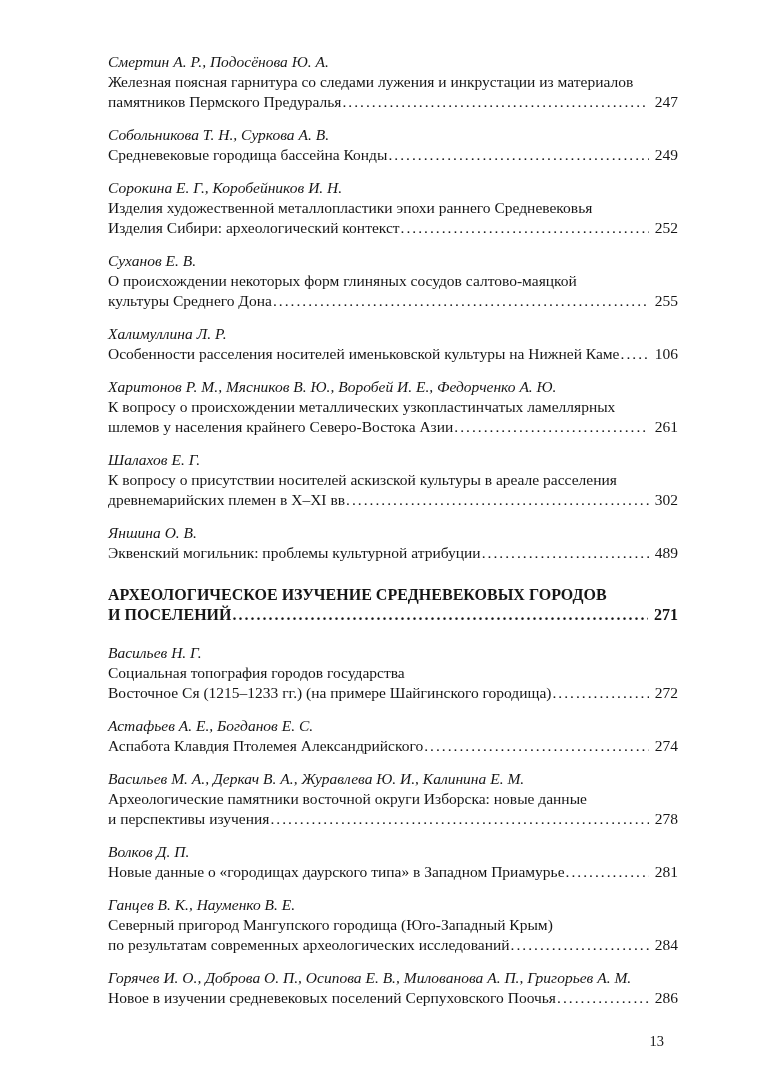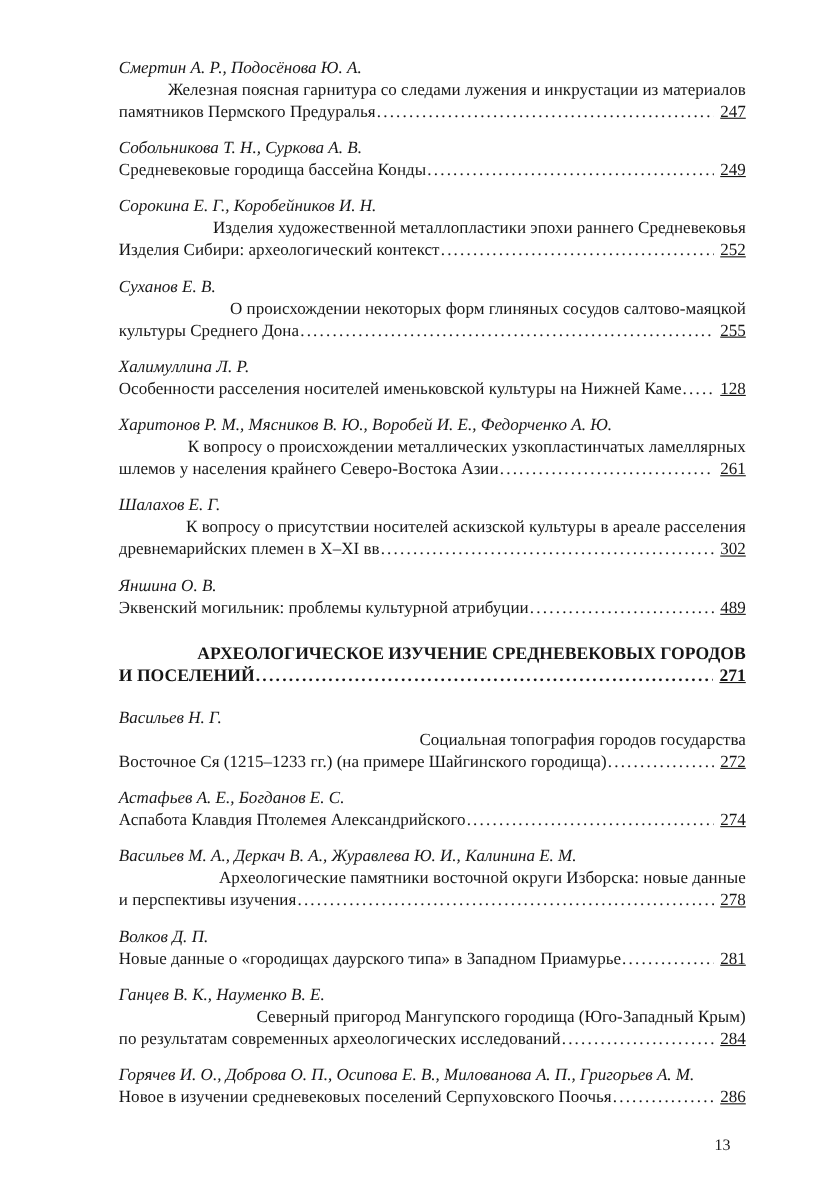--- a/index.html
+++ b/index.html
@@ -27,21 +27,20 @@
   .block {
     margin-bottom: 13px;
     font-size: 15.5px;
     line-height: 20px;
   }
   .authors {
     font-style: italic;
   }
   .line {
     white-space: nowrap;
-    text-align: right;
   }
   .tail {
     display: flex;
     align-items: baseline;
     width: 100%;
   }
   .tail-text {
     flex: 0 1 auto;
     white-space: nowrap;
     overflow: hidden;
@@ -53,21 +52,20 @@
     white-space: nowrap;
     margin: 0 2px 0 1px;
   }
   .dots::before {
     content: "....................................................................................................................................................................................................";
     letter-spacing: 2px;
   }
   .pg {
     flex: none;
     margin-left: 4px;
-    text-decoration: underline;
   }
   .block.section {
     font-weight: bold;
     font-size: 16px;
     margin-top: 22px;
     margin-bottom: 18px;
   }
   .footer-page-number {
     position: absolute;
     right: 100px;
@@ -126,21 +124,21 @@
       <span class="pg">255</span>
     </div>
   </div>
 
   <div class="block">
     <div class="authors">Халимуллина Л. Р.</div>
     <div class="lines"></div>
     <div class="tail">
       <span class="tail-text">Особенности расселения носителей именьковской культуры на Нижней Каме</span>
       <span class="dots"></span>
-      <span class="pg">128</span>
+      <span class="pg">106</span>
     </div>
   </div>
 
   <div class="block">
     <div class="authors">Харитонов Р. М., Мясников В. Ю., Воробей И. Е., Федорченко А. Ю.</div>
     <div class="lines">
           <div class="line">К вопросу о происхождении металлических узкопластинчатых ламеллярных</div>
         </div>
     <div class="tail">
       <span class="tail-text">шлемов у населения крайнего Северо-Востока Азии</span>

